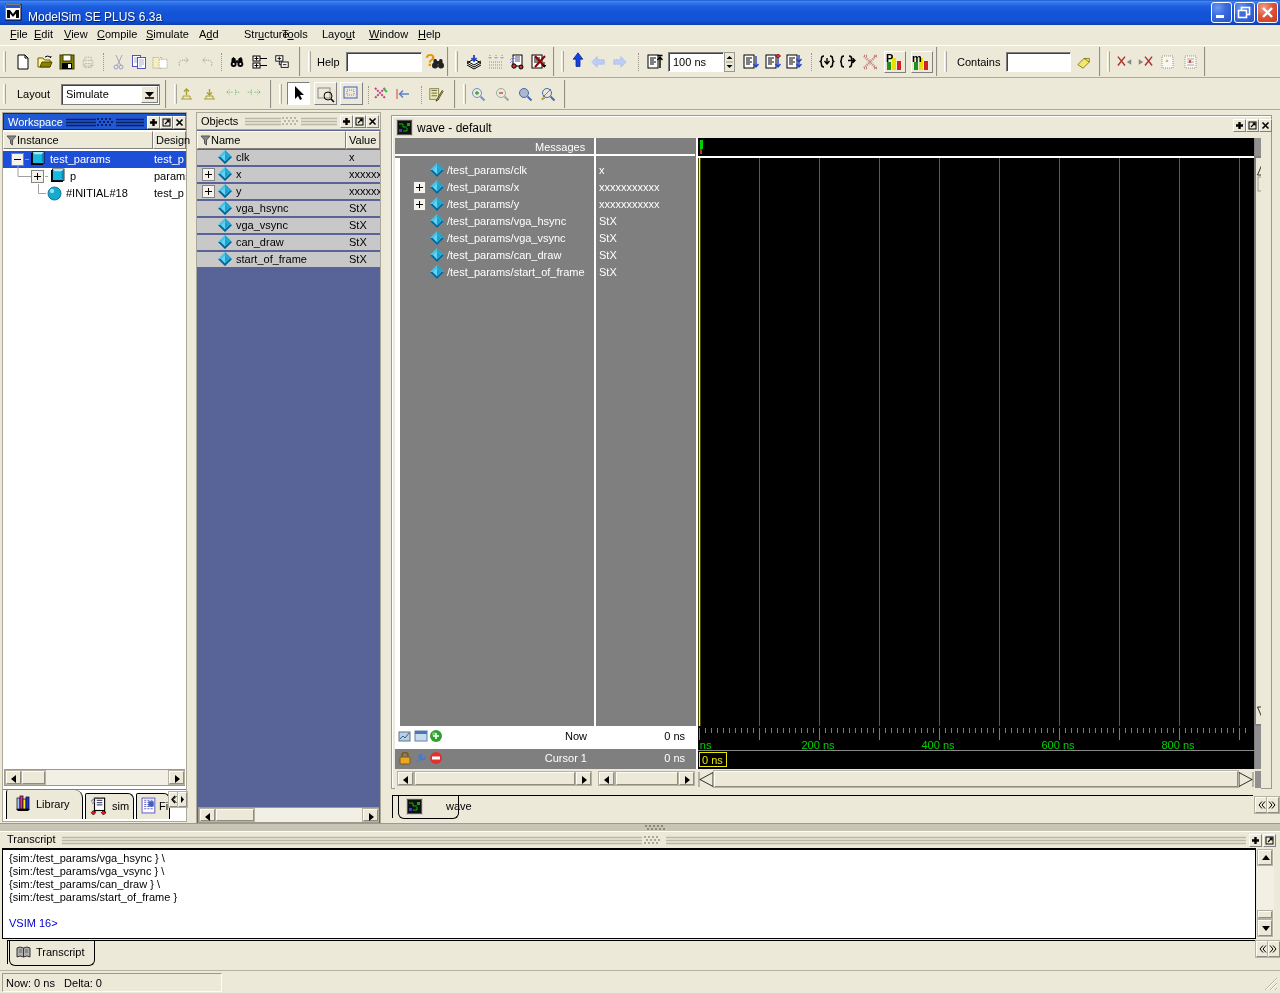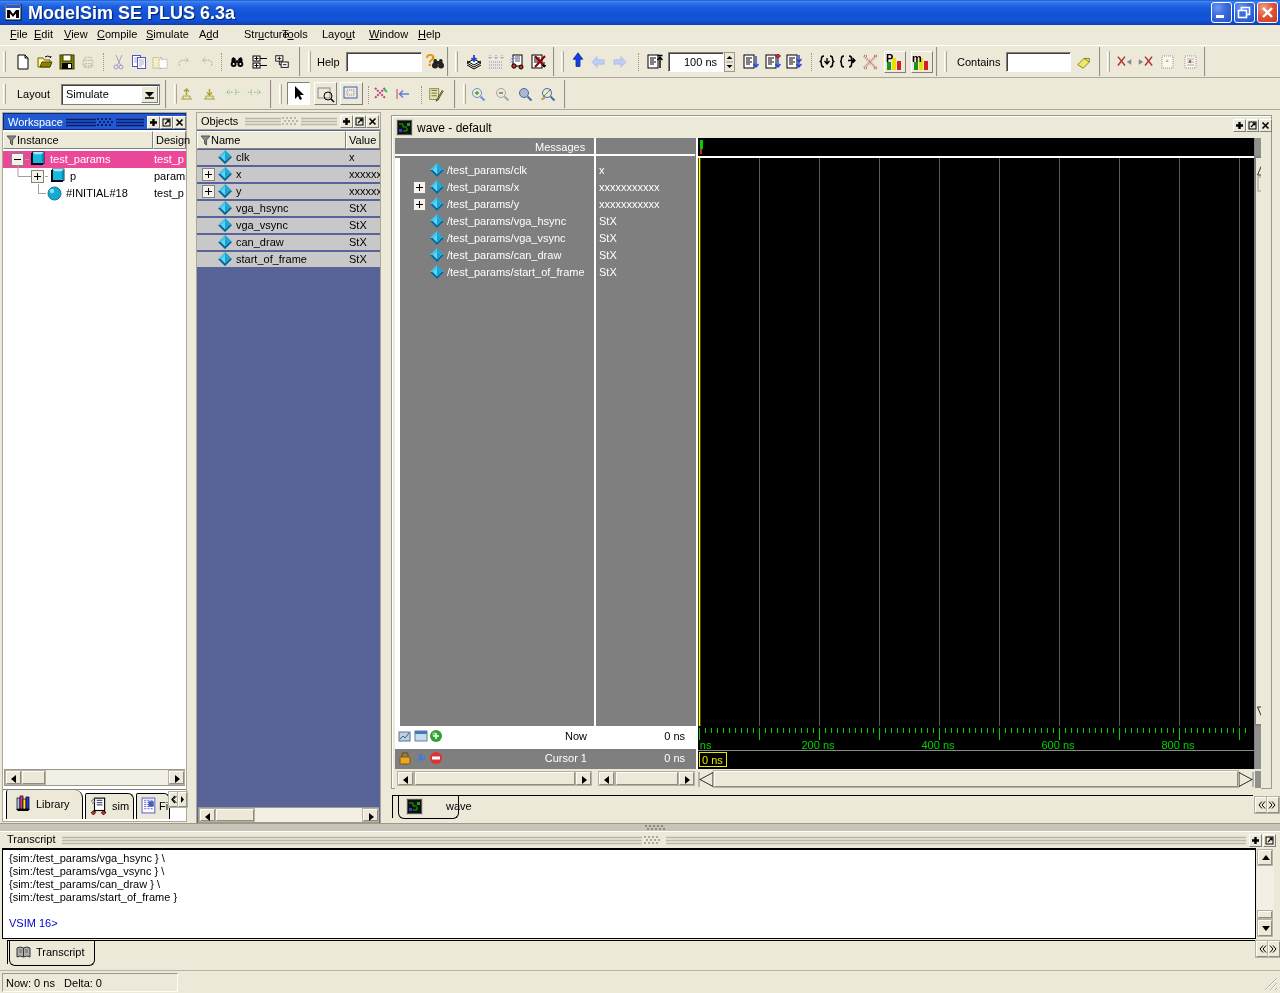--- a/index.html
+++ b/index.html
@@ -3,21 +3,21 @@
 <meta charset="utf-8">
 <style>
 * { margin:0; padding:0; box-sizing:border-box; }
 html,body { width:1280px; height:993px; overflow:hidden; }
 body { position:relative; background:#ECE9D8; font-family:"Liberation Sans",sans-serif; font-size:11px; color:#000; }
 .abs { position:absolute; }
 
 #titlebar { position:absolute; left:0; top:0; width:1280px; height:25px;
   background:linear-gradient(180deg,#1E55C8 0%,#3D85F0 6%,#2F74EC 12%,#1C5CDD 28%,#1353D8 55%,#1353D8 80%,#1048C4 92%,#0C3FAE 100%); }
 #titlebar .ticon { position:absolute; left:5px; top:4px; width:17px; height:17px; }
-#titlebar .ttext { position:absolute; left:28px; top:3px; font-size:18px; letter-spacing:.3px; font-weight:bold; color:#fff; text-shadow:1px 1px 1px rgba(0,20,60,.8); letter-spacing:0px; }
+#titlebar .ttext { position:absolute; left:28px; top:10px; font-size:12px; letter-spacing:.3px; font-weight:normal; color:#fff; text-shadow:1px 1px 1px rgba(0,20,60,.8); letter-spacing:0px; }
 .wbtn { position:absolute; top:2px; width:21px; height:21px; border-radius:3px; border:1px solid #fff; }
 .wbtn.min,.wbtn.max { background:radial-gradient(circle at 30% 25%,#6D9AF0 0%,#3D6CE0 40%,#2351C8 100%); }
 .wbtn.cls { background:radial-gradient(circle at 30% 25%,#F0A08C 0%,#E0563A 45%,#C63A1E 100%); }
 
 #menubar { position:absolute; left:0; top:25px; width:1280px; height:20px; background:#ECE9D8; }
 #menubar span { position:absolute; top:3px; }
 #menubar u { text-decoration:underline; }
 
 .tbrow { position:absolute; left:0; width:1280px; background:#ECE9D8; }
 #tb1 { top:45px; height:33px; border-top:1px solid #FFFFFF; border-bottom:1px solid #ACA899; }
@@ -221,21 +221,21 @@
     </svg>
   <svg class="ticn" style="left:612px;" viewBox="0 0 18 16" width="18">
       <path d="M10 2 L16 8 L10 14 L10 10.5 L2 10.5 L2 5.5 L10 5.5 Z" fill="#BCCDF6" stroke="#92AAE4" stroke-dasharray="1 1"></path>
     </svg>
   <div class="tsep" style="left:638px;"></div>
   <svg class="ticn" style="left:647px;" viewBox="0 0 16 16">
       <rect x="1" y="1" width="10" height="13" fill="#fff" stroke="#000"></rect>
       <path d="M3 4 h6 M3 6 h4 M3 8 h6 M3 10 h4" stroke="#000"></path>
       <path d="M13 14 V3 m-2.5 3 L13 3 l2.5 3 M10.5 1.5 h5" stroke="#000" stroke-width="1.4" fill="none"></path>
     </svg>
-  <div class="abs sunken" style="left:668px; top:6px; width:56px; height:20px; text-align:right; padding:3px 6px 0 0;">100 ns</div>
+  <div class="abs sunken" style="left:668px; top:6px; width:56px; height:20px; text-align:right; padding:3px 17px 0 0;">100 ns</div>
   <div class="abs" style="left:724px; top:6px; width:11px; height:20px; background:#ECE9D8; border:1px solid #9C9A8C;">
     <svg width="9" height="18">
         <path d="M4.5 3 l3 3 h-6 z" fill="#000"></path>
         <path d="M4.5 15 l3 -3 h-6 z" fill="#000"></path>
         <path d="M1 9 h7" stroke="#9C9A8C"></path>
       </svg>
   </div>
   <svg class="ticn" style="left:743px;" viewBox="0 0 16 16">
       <rect x="1" y="1" width="10" height="13" fill="#fff" stroke="#000"></rect>
       <path d="M3 4 h6 M3 6 h4 M3 8 h6 M3 10 h4" stroke="#000"></path>
@@ -466,21 +466,21 @@
       <svg class="abs" style="left:2px; top:3px;" width="11" height="11" viewBox="0 0 11 11">
         <use href="#funnel"></use>
       </svg>
       <span class="abs" style="left:13px; top:2px;">Instance</span>
     </div>
   <div class="colhdr" style="left:150px; top:18px; width:33px;">
       <span class="abs" style="left:2px; top:2px;">Design</span>
     </div>
 
   <div class="abs" style="left:0; top:37px; width:183px; height:617px; background:#fff; overflow:hidden;">
-    <div class="abs" style="left:0; top:1px; width:213px; height:17px; background:#ec4899;">
+    <div class="abs" style="left:0; top:1px; width:213px; height:17px; background:#1d4ed8;">
       <svg class="abs" style="left:8px; top:2px;" width="13" height="13" viewBox="0 0 13 13">
           <use href="#minusbox"></use>
         </svg>
       <svg class="abs" style="left:26px; top:0px;" width="16" height="16" viewBox="0 0 16 16">
           <use href="#module"></use>
         </svg>
       <span class="abs" style="left:47px; top:2px; color:#fff;">test_params</span>
       <span class="abs" style="left:151px; top:2px; color:#fff;">test_p</span>
     </div>
     <svg class="abs" style="left:0; top:1px;" width="183" height="55">
@@ -945,20 +945,20 @@
   </div>
   <div class="sbtn" style="left:1256px; top:109px; width:12px; height:16px;"><svg width="10" height="14">
         <path d="M6 3.5 l-3 3.5 l3 3.5 m3 -7 l-3 3.5 l3 3.5" fill="none" stroke="#000"></path>
       </svg></div>
   <div class="sbtn" style="left:1268px; top:109px; width:12px; height:16px;"><svg width="10" height="14">
         <path d="M4 3.5 l3 3.5 l-3 3.5 m-3 -7 l3 3.5 l-3 3.5" fill="none" stroke="#000"></path>
       </svg></div>
 </div>
 
 <div class="abs" style="left:0; top:970px; width:1280px; height:23px; background:#ECE9D8; border-top:1px solid #B5B2A3;">
-  <div class="abs" style="left:2px; top:2px; width:176px; height:19px; border:1px solid; border-color:#9C9A8C #FDFCF7 #FDFCF7 #9C9A8C;">
+  <div class="abs" style="left:2px; top:2px; width:220px; height:19px; border:1px solid; border-color:#9C9A8C #FDFCF7 #FDFCF7 #9C9A8C;">
     <span class="abs" style="left:3px; top:3px;">Now: 0 ns&nbsp;&nbsp; Delta: 0</span>
   </div>
   <svg class="abs" style="left:1264px; top:6px;" width="14" height="14">
       <path d="M13 1 L1 13 M13 6 L6 13 M13 11 L11 13" stroke="#B5B2A3"></path>
       <path d="M13 2 L2 13 M13 7 L7 13 M13 12 L12 13" stroke="#fff"></path>
     </svg>
 </div>
 
 </body></html>

